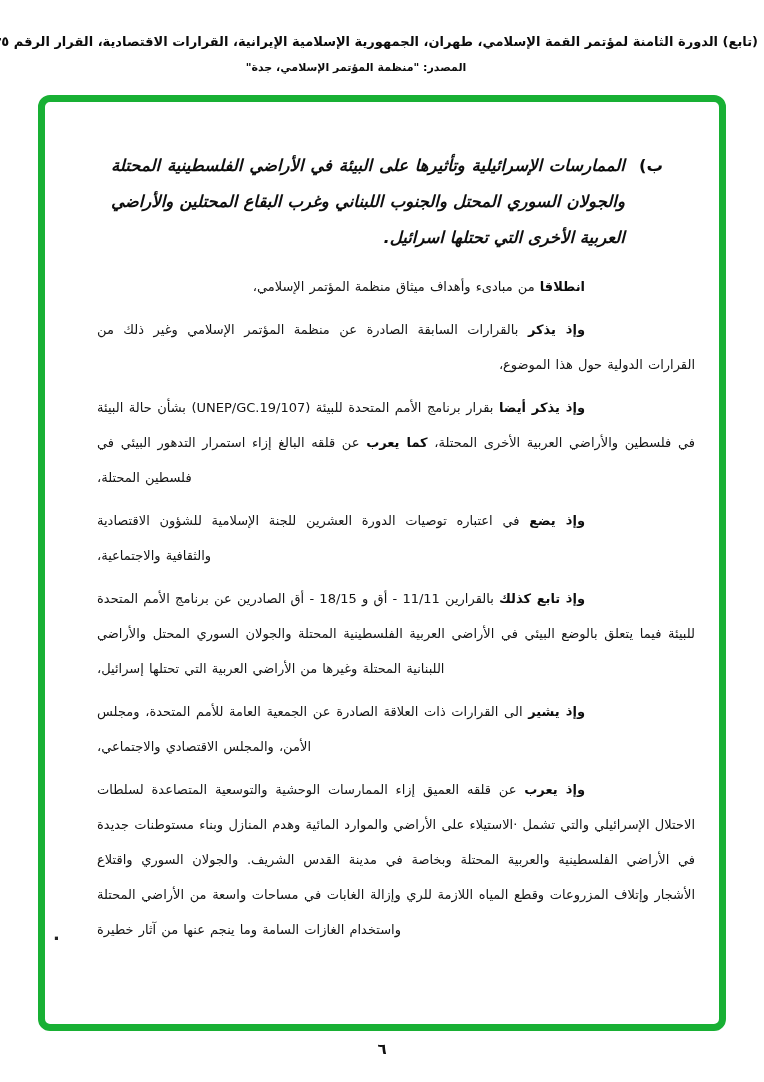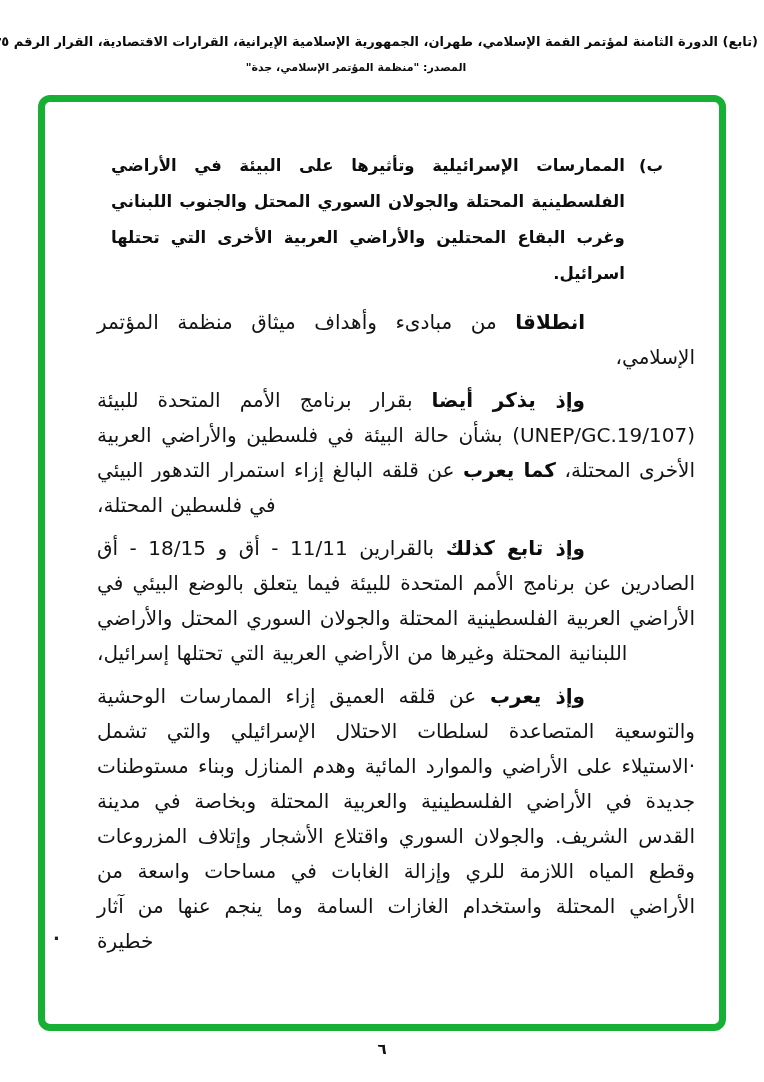--- a/index.html
+++ b/index.html
@@ -43,30 +43,31 @@
     display:flex;direction:rtl;
     margin-left:0;margin-right:32px;
     font-weight:bold;font-size:16.5px;line-height:36px;
     color:#0e0e0e;
   }
   .sec-marker{flex:0 0 auto;margin-left:14px;}
   .sec-title{
     flex:1 1 auto;
     text-align:justify;
     padding-left:14px;
+    font-style:italic;
   }
   
   .paras{margin-top:13px;}
   .paras p{
     margin:0 0 8px 0;
     direction:rtl;
     text-align:justify;
     text-align-last:right;
     text-indent:110px;
-    font-size:20px;line-height:35px;
+    font-size:13px;line-height:35px;
     color:#141414;
     word-spacing:1px;
   }
   .paras p.last-left{text-align-last:left;}
   .paras p b{font-weight:bold;color:#0d0d0d;}
   
   .stray-dot{
     position:absolute;left:8px;top:826px;
     font-size:18px;font-weight:bold;color:#222;
   }
@@ -88,22 +89,25 @@
   <div class="frame">
     <div class="frame-inner">
 
       <div class="section-head">
         <span class="sec-marker">ب)</span>
         <span class="sec-title">الممارسات الإسرائيلية وتأثيرها على البيئة في الأراضي الفلسطينية المحتلة والجولان السوري المحتل والجنوب اللبناني وغرب البقاع المحتلين والأراضي العربية الأخرى التي تحتلها اسرائيل.</span>
       </div>
 
       <div class="paras" id="paragraphs">
           <p><b>انطلاقا</b><span> من مبادىء وأهداف ميثاق منظمة المؤتمر الإسلامي،</span></p>
+          <p><b>وإذ يذكر</b><span> بالقرارات السابقة الصادرة عن منظمة المؤتمر الإسلامي وغير ذلك من القرارات الدولية حول هذا الموضوع،</span></p>
           <p class="last-left"><b>وإذ يذكر أيضا</b><span> بقرار برنامج الأمم المتحدة للبيئة (UNEP/GC.19/107) بشأن حالة البيئة في فلسطين والأراضي العربية الأخرى المحتلة، </span><b>كما يعرب</b><span> عن قلقه البالغ إزاء استمرار التدهور البيئي في فلسطين المحتلة،</span></p>
+          <p class="last-left"><b>وإذ يضع</b><span> في اعتباره توصيات الدورة العشرين للجنة الإسلامية للشؤون الاقتصادية والثقافية والاجتماعية،</span></p>
           <p class="last-left"><b>وإذ تابع كذلك</b><span> بالقرارين 11/11 - أق و 18/15 - أق الصادرين عن برنامج الأمم المتحدة للبيئة فيما يتعلق بالوضع البيئي في الأراضي العربية الفلسطينية المحتلة والجولان السوري المحتل والأراضي اللبنانية المحتلة وغيرها من الأراضي العربية التي تحتلها إسرائيل،</span></p>
+          <p class="last-left"><b>وإذ يشير</b><span> الى القرارات ذات العلاقة الصادرة عن الجمعية العامة للأمم المتحدة، ومجلس الأمن، والمجلس الاقتصادي والاجتماعي،</span></p>
           <p class="last-left"><b>وإذ يعرب</b><span> عن قلقه العميق إزاء الممارسات الوحشية والتوسعية المتصاعدة لسلطات الاحتلال الإسرائيلي والتي تشمل ·الاستيلاء على الأراضي والموارد المائية وهدم المنازل وبناء مستوطنات جديدة في الأراضي الفلسطينية والعربية المحتلة وبخاصة في مدينة القدس الشريف. والجولان السوري واقتلاع الأشجار وإتلاف المزروعات وقطع المياه اللازمة للري وإزالة الغابات في مساحات واسعة من الأراضي المحتلة واستخدام الغازات السامة وما ينجم عنها من آثار خطيرة</span></p>
         </div>
 
       <span class="stray-dot">·</span>
     </div>
   </div>
 
   <div class="pagenum">٦</div>
 
 </div>

